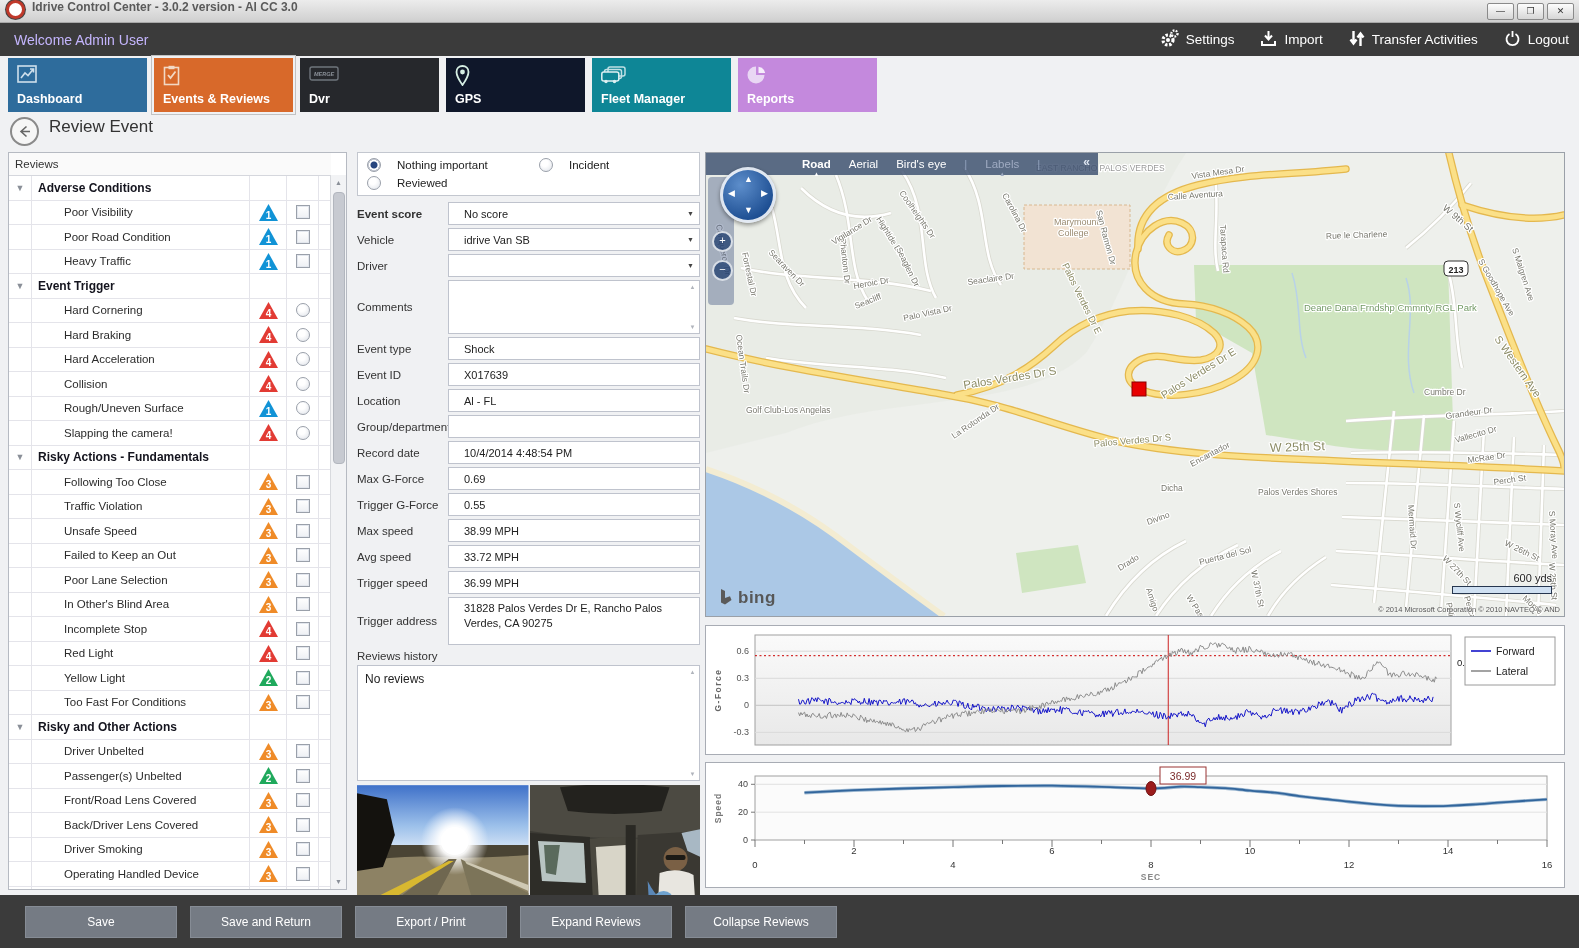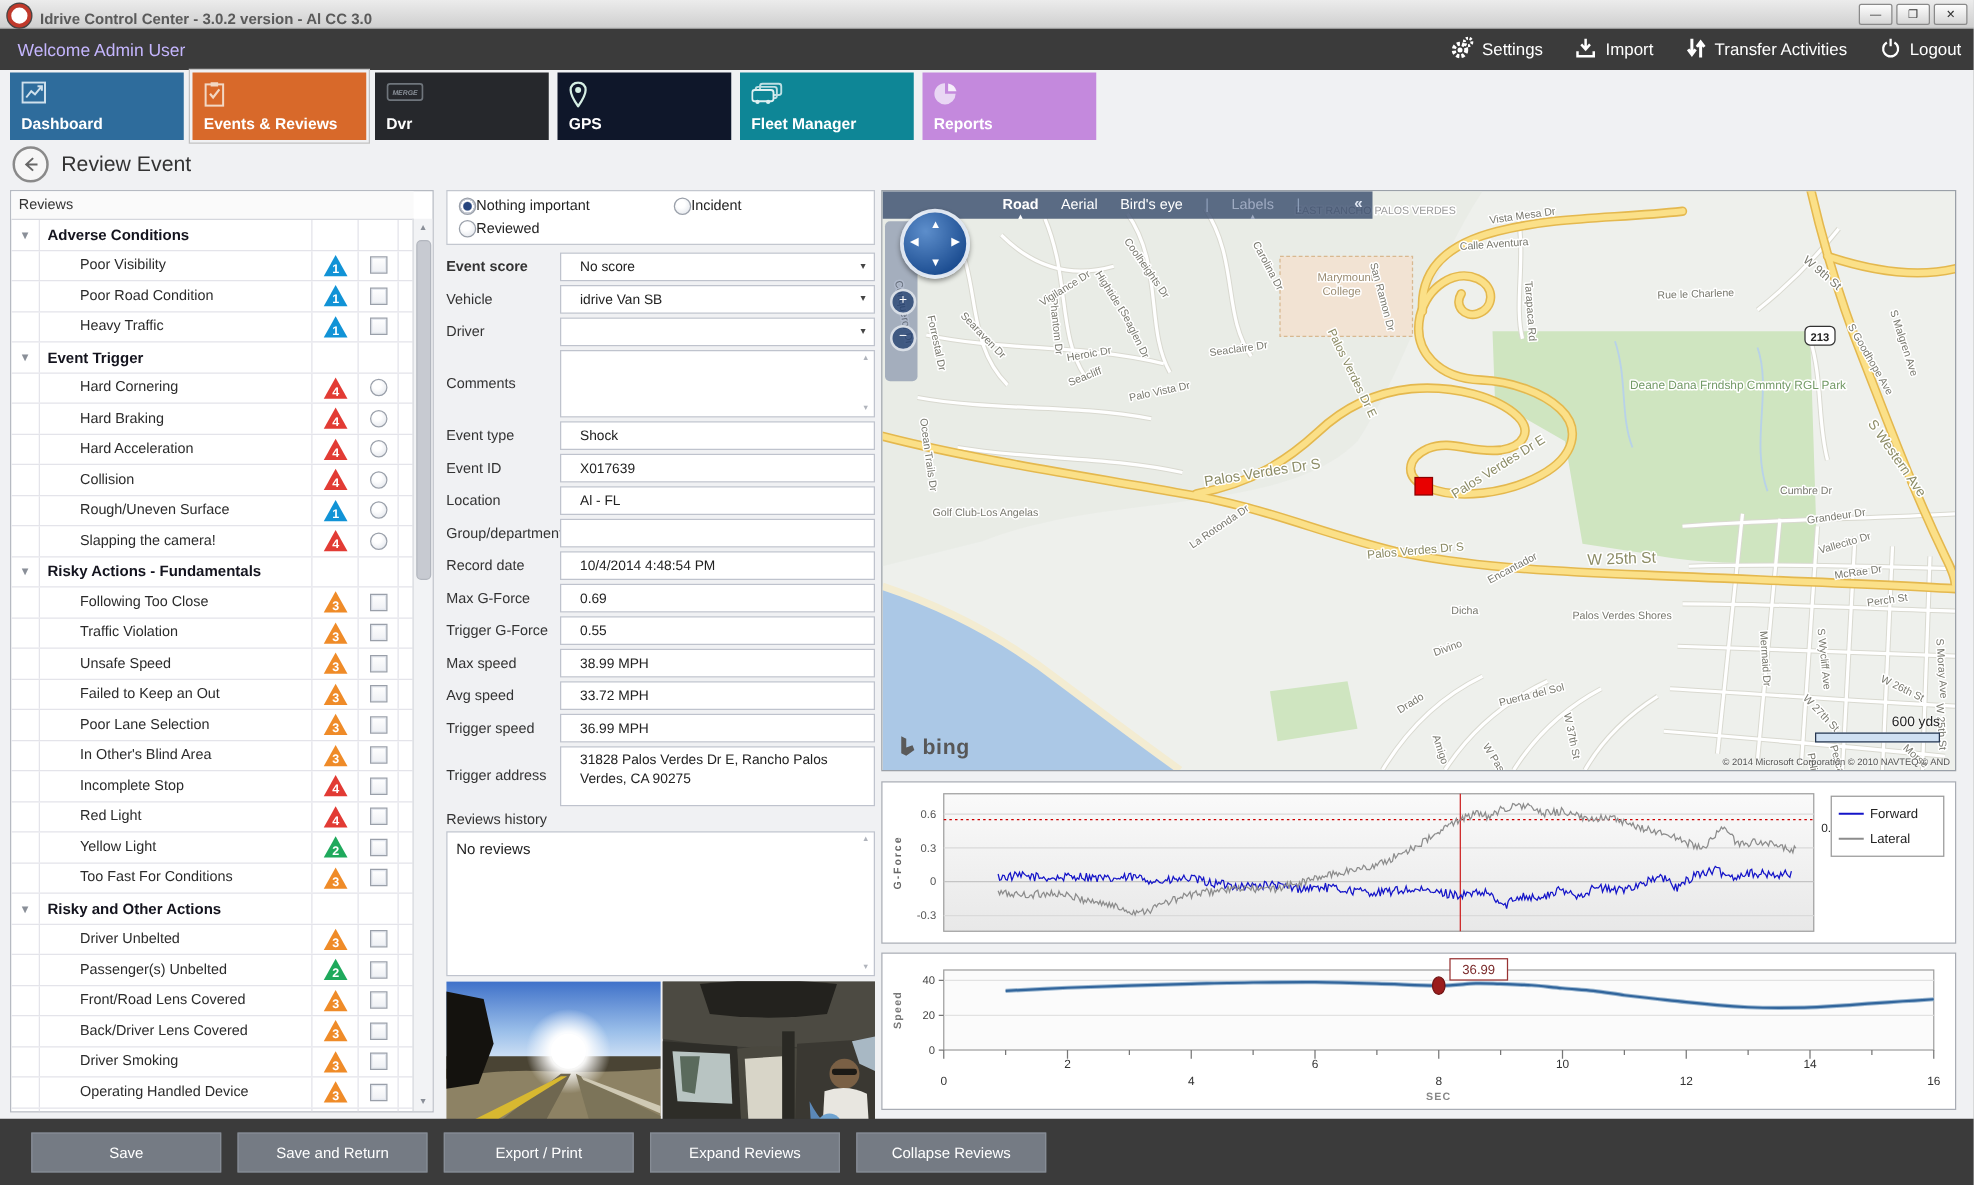--- a/index.html
+++ b/index.html
@@ -1,39 +1,39 @@
 <!DOCTYPE html>
 <html><head>
 <meta charset="utf-8">
 <style>
   html,body{margin:0;padding:0;width:1579px;height:948px;overflow:hidden;
     font-family:"Liberation Sans","DejaVu Sans",sans-serif;background:#eef0f2;}
   .app{position:relative;width:1579px;height:948px;outline:1px solid #707070;background:#f0f1f3;}
   
   .titlebar{position:absolute;left:0;top:0;width:100%;height:22px;
-    background:linear-gradient(#ececec,#cfcfcf);border-bottom:1px solid #a8a8a8;display:flex;align-items:flex-end;}
+    background:linear-gradient(#ececec,#cfcfcf);border-bottom:1px solid #a8a8a8;display:flex;align-items:flex-start;}
   .title-icon{width:13px;height:13px;border-radius:50%;margin:0 7px 0 6px;
     background:#fff;border:3px solid #c0392b;box-shadow:0 0 0 1px #444;}
   .title-text{font-size:12px;font-weight:bold;color:#5a5a5a;}
   .win-controls{position:absolute;right:5px;top:3px;display:flex;gap:3px;}
   .win-btn{width:25px;height:15px;background:linear-gradient(#fdfdfd,#d6d6d6);border:1px solid #8a8a8a;
     border-radius:2px;font-size:9px;color:#333;display:flex;align-items:center;justify-content:center;line-height:1;}
   
   .topbar{position:absolute;left:0;top:23px;width:100%;height:33px;background:#3b3b3b;display:flex;align-items:center;}
   .welcome{color:#c4b5fd;font-size:14px;margin-left:14px;}
   .topbar-actions{position:absolute;right:10px;top:0;height:33px;display:flex;align-items:center;gap:26px;}
   .tb-action{display:flex;align-items:center;gap:7px;color:#fff;font-size:13.5px;cursor:pointer;}
   
   .tabs{position:absolute;left:8px;top:58px;height:54px;display:flex;gap:7px;}
   .tab{position:relative;width:139px;height:54px;color:#fff;cursor:pointer;}
   .tab.active{outline:1px solid #c2c2c2;outline-offset:2px;}
   .tab .tab-icon{position:absolute;left:9px;top:7px;}
   .tab .tab-label{position:absolute;left:9px;bottom:6px;font-size:12.5px;font-weight:bold;white-space:nowrap;}
   
-  .page-header{position:absolute;left:10px;top:117px;display:flex;align-items:center;gap:10px;}
+  .page-header{position:absolute;left:10px;top:117px;display:flex;gap:10px;}
   .back-btn{width:25px;height:25px;border:2px solid #8a8a8a;border-radius:50%;display:flex;align-items:center;justify-content:center;color:#666;background:#f6f6f6;cursor:pointer;}
   .page-title{font-size:17px;color:#333;}
   
   .tree-panel{position:absolute;left:8px;top:152px;width:339px;height:738px;background:#fff;
     border:1px solid #b6bac2;box-sizing:border-box;overflow:hidden;}
   .tree-inner{position:absolute;left:0;top:0;right:15px;bottom:0;overflow:hidden;}
   .tree-head{height:22px;display:flex;align-items:center;border-bottom:1px solid #d5d7dd;background:#fafafa;}
   .tree-head span{font-size:11.5px;color:#333;padding-left:6px;}
   .trow{display:flex;height:24.5px;box-sizing:border-box;border-bottom:1px solid #e4e4ea;align-items:center;cursor:default;}
   .tcell{height:100%;display:flex;align-items:center;box-sizing:border-box;}
@@ -47,21 +47,21 @@
   .cb{width:12px;height:12px;border:1px solid #9aa0aa;background:linear-gradient(#fff,#eef0f4);box-shadow:inset 0 0 0 1px #e3e7ee;}
   .rd{width:12px;height:12px;border:1px solid #9aa0aa;border-radius:50%;background:radial-gradient(circle at 40% 35%,#fff 30%,#dde1e8);}
   .rd.sel{background:radial-gradient(circle at 50% 50%,#27457e 0 3px,#fff 4px 5px,#c9cdd6 5px);}
   .vscroll{position:absolute;right:0;top:22px;bottom:0;width:15px;background:#f2f3f5;border-left:1px solid #d8dade;}
   .vscroll .arr{position:absolute;left:0;width:15px;height:15px;font-size:7px;color:#8a8f98;display:flex;align-items:center;justify-content:center;}
   .vscroll .thumb{position:absolute;left:2px;width:10px;border-radius:4px;background:#c7cad1;border:1px solid #b2b6be;}
   
   .form-panel{position:absolute;left:357px;top:152px;width:343px;height:738px;}
   .radio-box{box-sizing:border-box;height:44px;background:#fff;border:1px solid #c3c7cf;
     display:grid;grid-template-columns:172px 1fr;align-content:center;row-gap:4px;padding-left:9px;margin-bottom:6px;}
-  .radio-opt{display:flex;align-items:center;gap:0;font-size:11.5px;color:#222;text-align:right;}
+  .radio-opt{display:flex;align-items:center;gap:16px;font-size:11.5px;color:#222;text-align:right;}
   .frow{display:flex;align-items:center;margin-bottom:3px;}
   .frow .flabel{width:91px;font-size:11.5px;color:#333;flex:none;}
   .frow .flabel.b{font-weight:bold;}
   .fctl{position:relative;flex:1;height:21px;background:#fff;border:1px solid #bfc3cd;display:flex;align-items:center;}
   .fctl .val{font-size:11px;color:#222;padding-left:15px;white-space:nowrap;overflow:hidden;}
   .fctl .darr{position:absolute;right:5px;font-size:7px;color:#444;}
   .fctl.area{align-items:flex-start;}
   .fctl.area .val{padding-top:3px;white-space:normal;line-height:1.35;padding-right:14px;}
   .mini-scroll{position:absolute;right:1px;top:1px;bottom:1px;width:11px;display:flex;flex-direction:column;justify-content:space-between;align-items:center;color:#b0b4bc;font-size:6px;padding:2px 0;box-sizing:border-box;}
   .rh-label{font-size:11.5px;color:#333;margin:5px 0 3px;}

